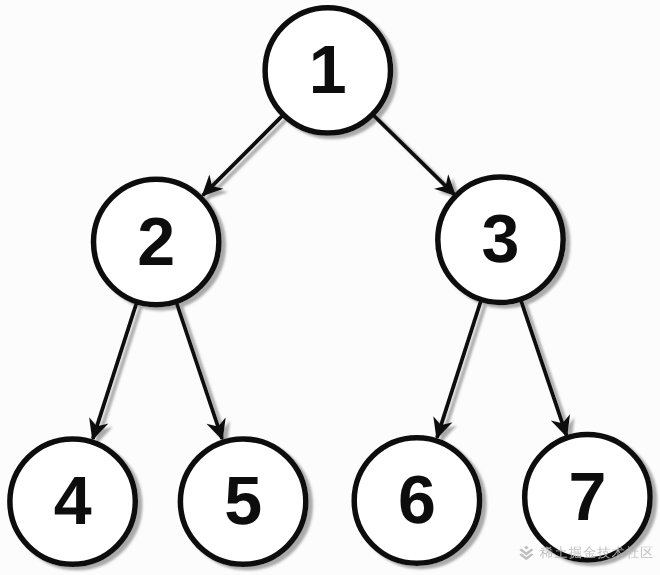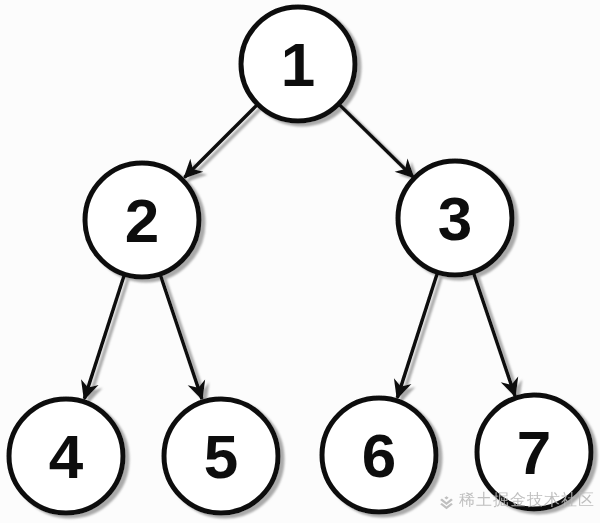--- a/index.html
+++ b/index.html
@@ -35,24 +35,24 @@
   .edge {
     stroke: #111111;
     stroke-width: 3.5;
     fill: none;
   }
   .watermark {
     position: absolute;
     right: 5px;
     bottom: 12px;
     display: flex;
-    align-items: flex-end;
+    align-items: center;
     gap: 4px;
     color: #b9b9b9;
-    font-size: 16px;
+    font-size: 12px;
     letter-spacing: 1px;
     user-select: none;
     opacity: 0.9;
     pointer-events: none;
   }
   .watermark .logo {
     width: 17px;
     height: 17px;
     flex: 0 0 auto;
   }

